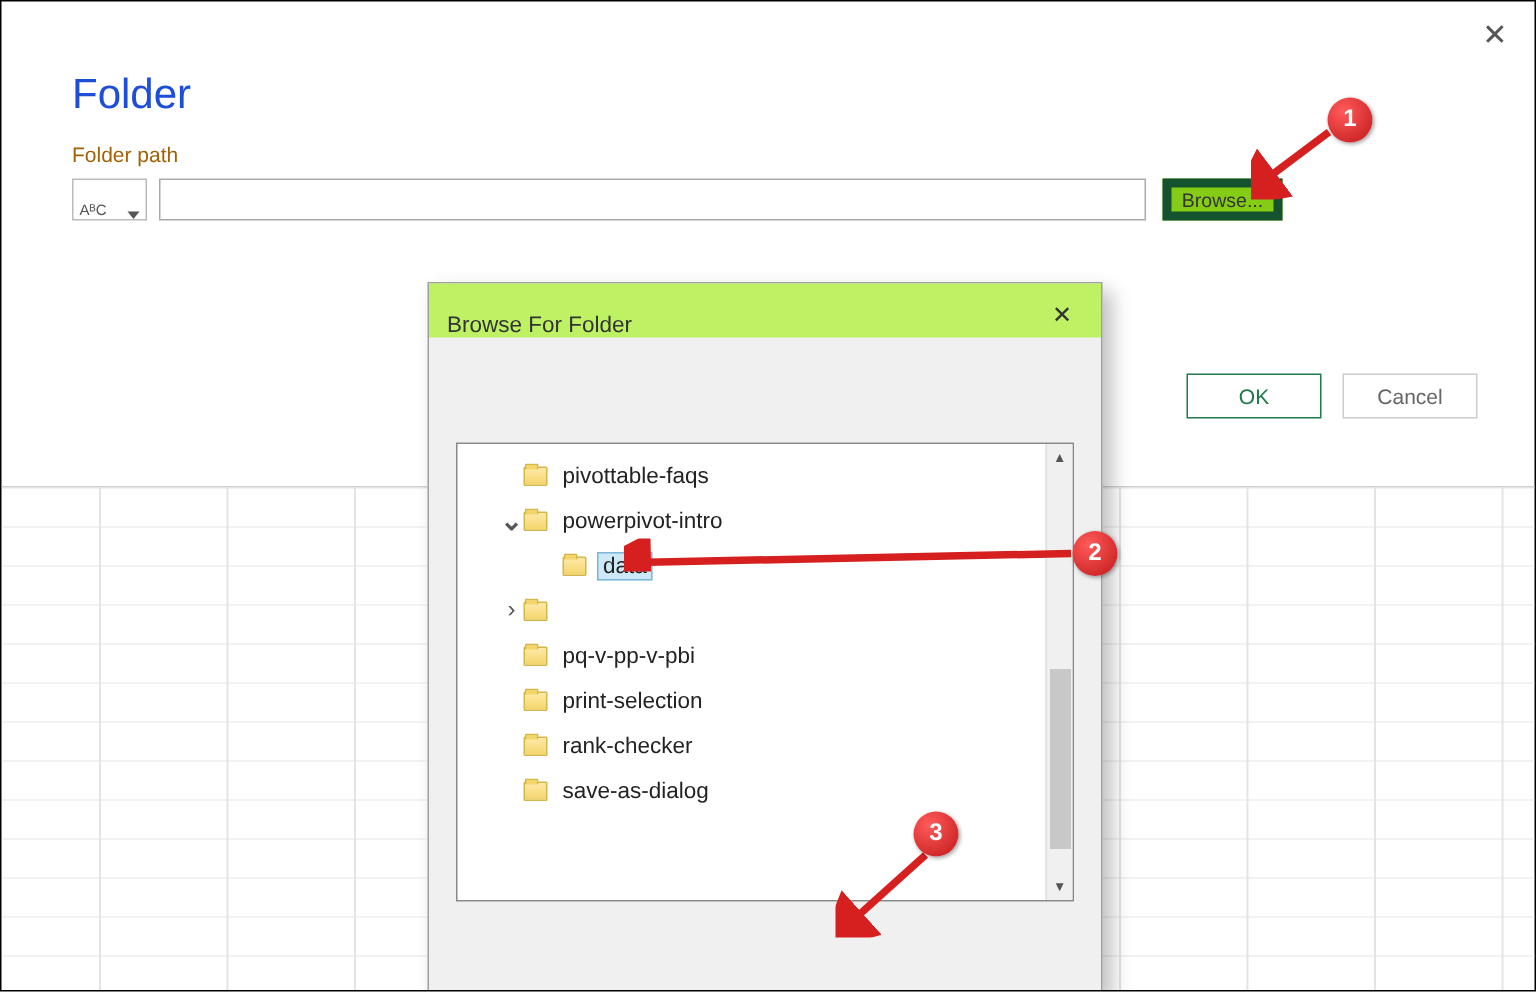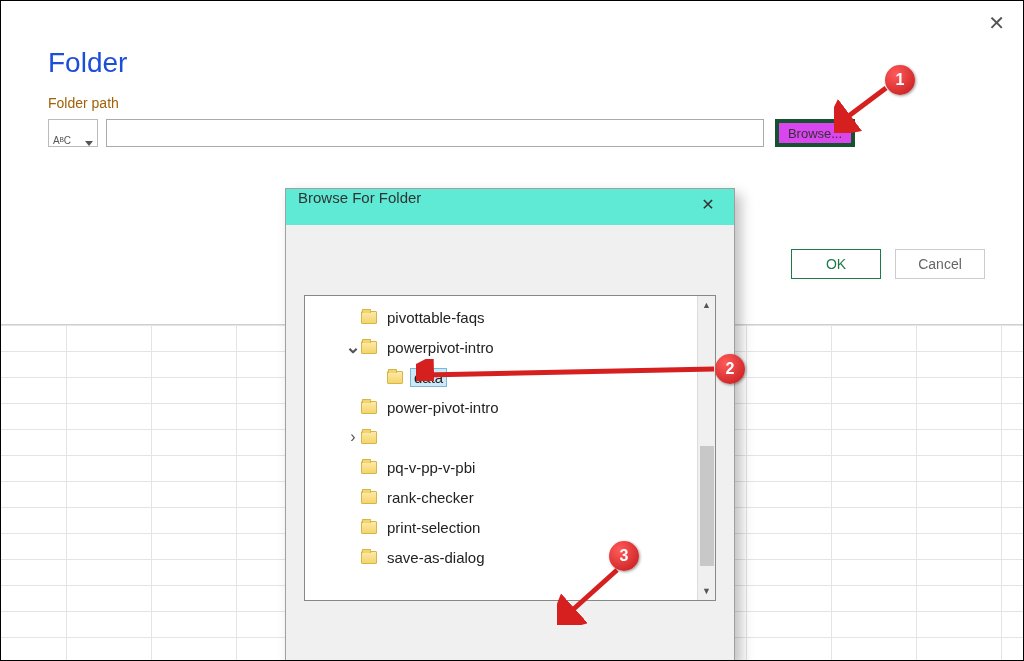--- a/index.html
+++ b/index.html
@@ -73,22 +73,22 @@
     padding: 0 6px;
     font-family: inherit;
     font-size: 14px;
   }
   .browse-btn {
     position: absolute;
     left: 774px;
     top: 118px;
     width: 80px;
     height: 28px;
-    background: #d946ef;
-    border: 4px solid #14532d;
+    background: #84cc16;
+    border: 6px solid #14532d;
     color: #333;
     cursor: pointer;
     font-family: inherit;
     font-size: 13px;
   }
   .ok-btn-outer, .cancel-btn-outer {
     position: absolute;
     top: 248px;
     width: 90px;
     height: 30px;
@@ -127,23 +127,23 @@
     left: 284px;
     top: 187px;
     width: 450px;
     height: 474px;
     background: #f0f0f0;
     border: 1px solid #a0a0a0;
     box-shadow: 6px 6px 12px rgba(0,0,0,0.25);
   }
   .bd-titlebar {
     height: 36px;
-    background: #5eead4;
-    display: flex;
-    align-items: flex-start;
+    background: #bef264;
+    display: flex;
+    align-items: flex-end;
     padding: 0 6px 0 12px;
     font-size: 15px;
     color: #333;
     justify-content: space-between;
   }
   .bd-close {
     width: 40px;
     height: 30px;
     display: flex;
     align-items: center;
@@ -158,21 +158,21 @@
     height: 380px;
   }
   .tree-box {
     background: #fff;
     border: 1px solid #888;
     height: 306px;
     position: relative;
     overflow: hidden;
   }
   .tree-scroll {
-    padding: 6px 12px;
+    padding: 6px 0;
   }
   .tree-item {
     display: flex;
     align-items: center;
     height: 30px;
     font-size: 15px;
     color: #222;
     padding-left: 8px;
     cursor: pointer;
   }
@@ -322,42 +322,37 @@
             <span class="expander" style="font-size: 18px; line-height: 8px; font-weight: bold;">⌄</span>
             <span class="folder-icon"></span>
             <span class="item-label">powerpivot-intro</span>
           </div>
           <div class="tree-item indent-2 selected">
             <span class="expander"></span>
             <span class="folder-icon"></span>
             <span class="item-label">data</span>
           </div>
           <div class="tree-item indent-1">
-            <span class="expander"></span>
-            <span class="folder-icon"></span>
-            <span class="item-label">power-pivot-intro</span>
-          </div>
-          <div class="tree-item indent-1">
             <span class="expander" style="font-size: 16px;">›</span>
             <span class="folder-icon"></span>
           </div>
           <div class="tree-item indent-1">
             <span class="expander"></span>
             <span class="folder-icon"></span>
             <span class="item-label">pq-v-pp-v-pbi</span>
           </div>
           <div class="tree-item indent-1">
             <span class="expander"></span>
             <span class="folder-icon"></span>
+            <span class="item-label">print-selection</span>
+          </div>
+          <div class="tree-item indent-1">
+            <span class="expander"></span>
+            <span class="folder-icon"></span>
             <span class="item-label">rank-checker</span>
-          </div>
-          <div class="tree-item indent-1">
-            <span class="expander"></span>
-            <span class="folder-icon"></span>
-            <span class="item-label">print-selection</span>
           </div>
           <div class="tree-item indent-1">
             <span class="expander"></span>
             <span class="folder-icon"></span>
             <span class="item-label">save-as-dialog</span>
           </div>
         </div>
       <div class="sbar">
         <div class="sbar-arrow">▲</div>
         <div class="sbar-thumb"></div>

